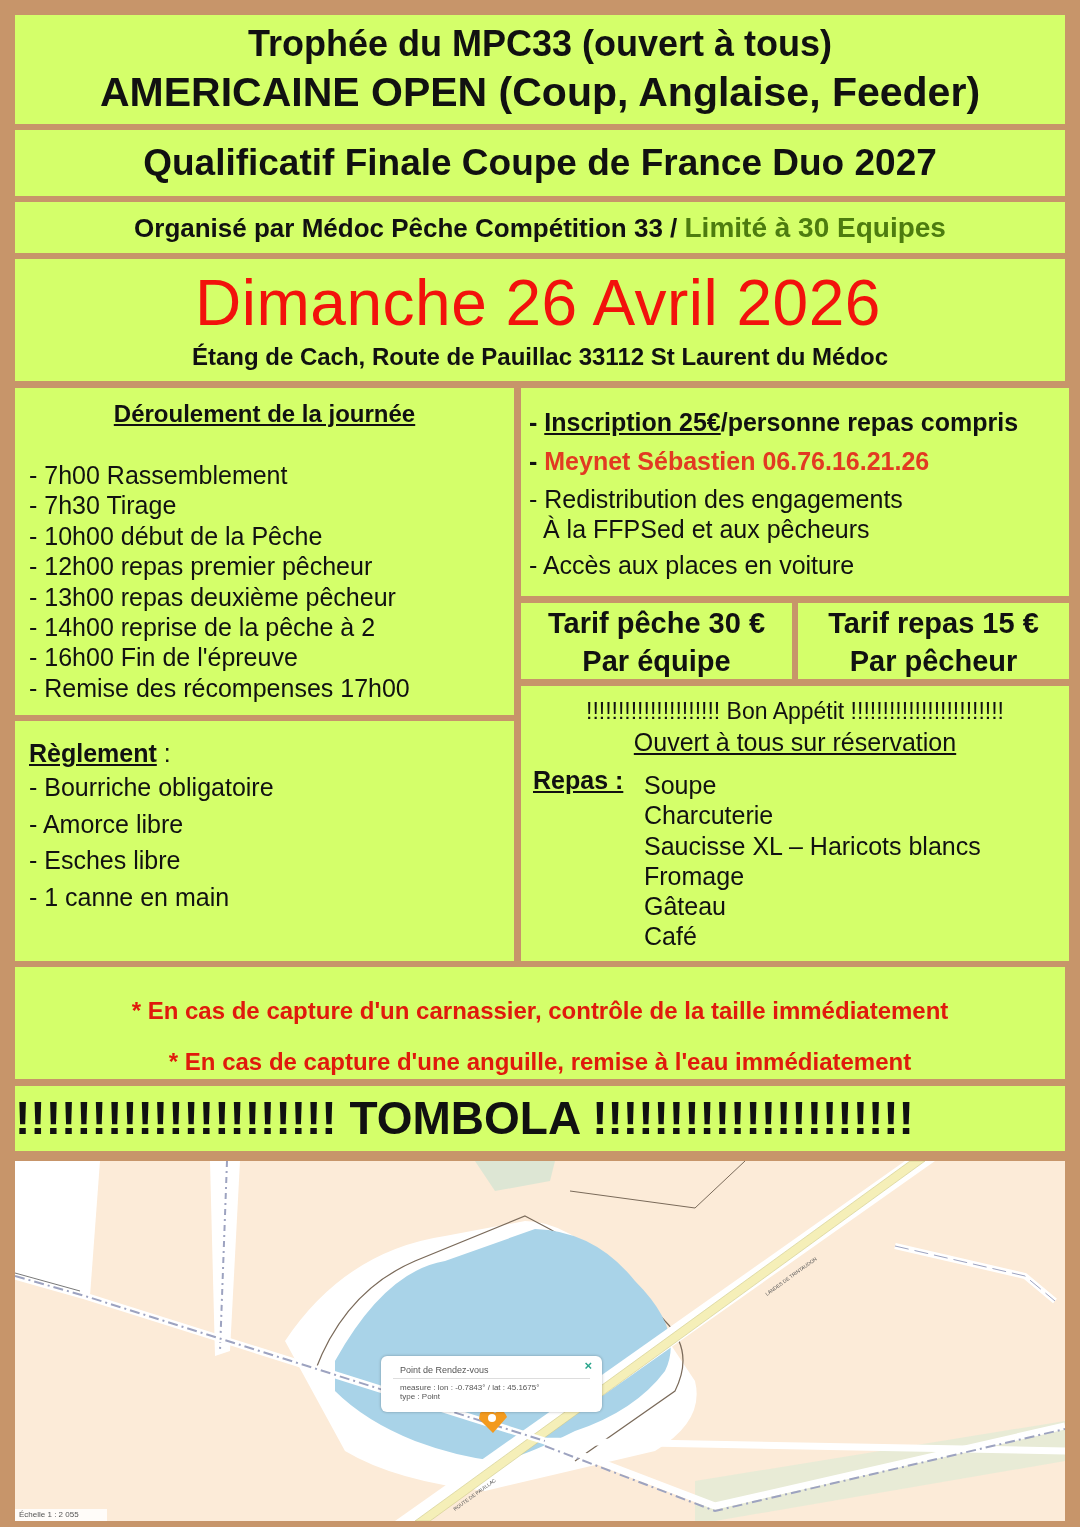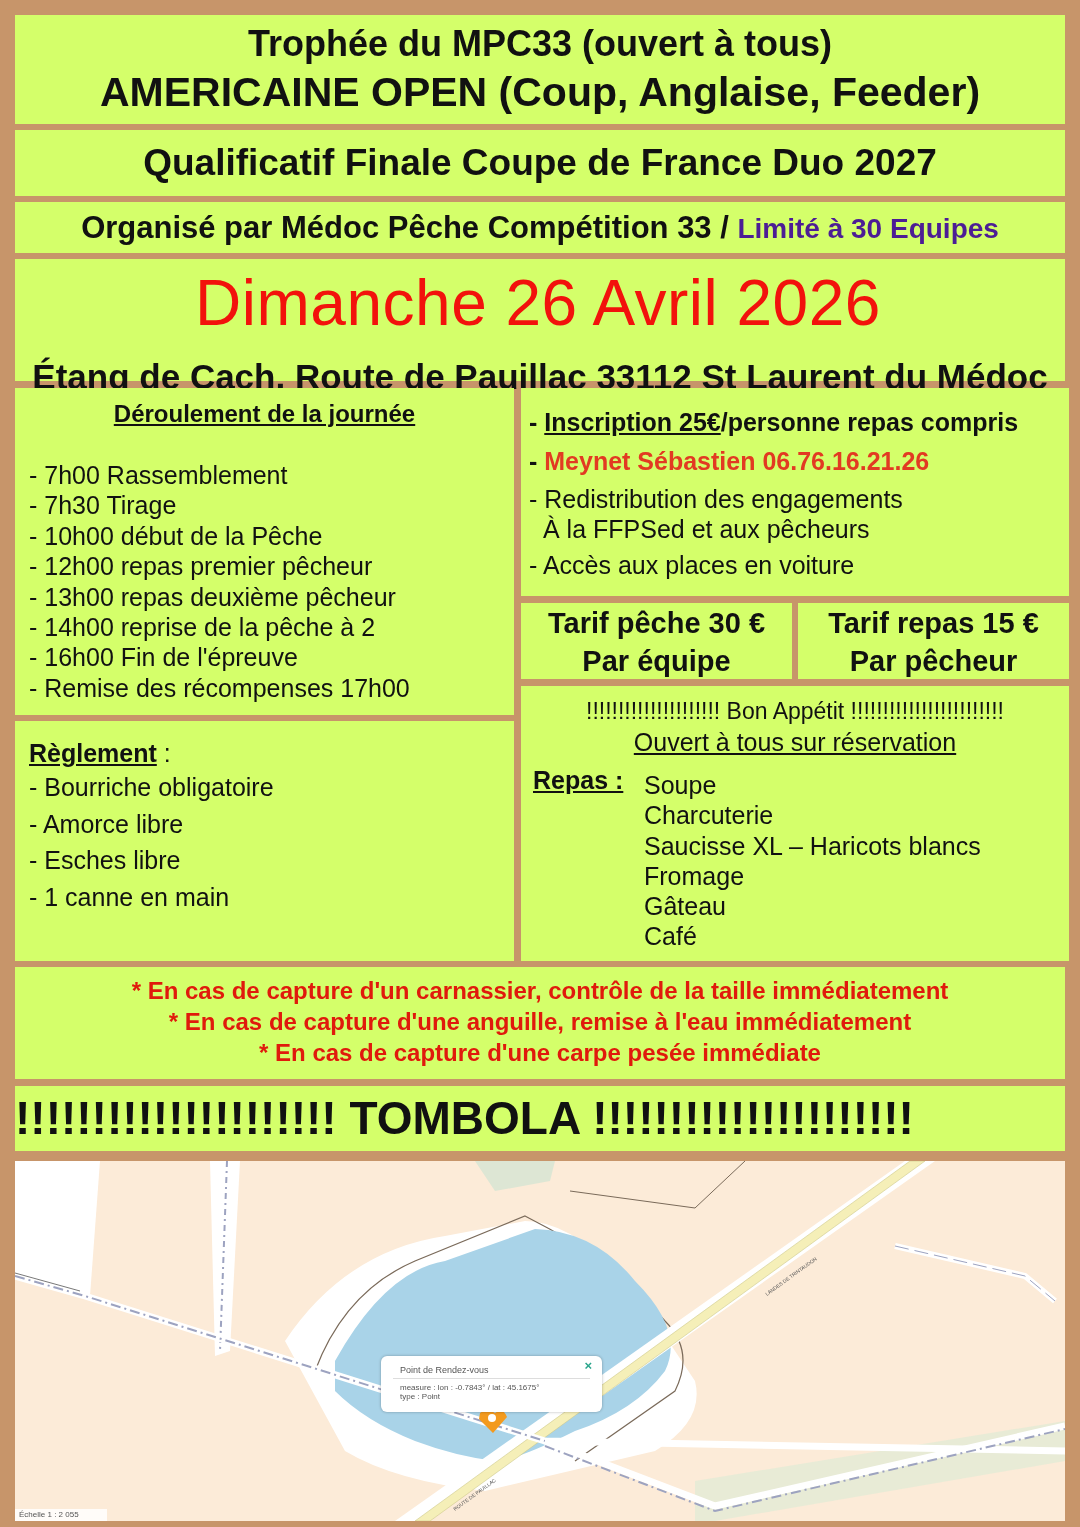--- a/index.html
+++ b/index.html
@@ -8,39 +8,39 @@
     background: #C7956A;
     font-family: "Liberation Sans", sans-serif;
     color: #111;
   }
   .box {
     position: absolute;
     background: #D4FF6A;
     box-sizing: border-box;
   }
   .bold { font-weight: bold; }
-  .red { color: #4c1d95; }
+  .red { color: #4d7c0f; }
   .red2 { color: #E23A22; }
   .u { text-decoration: underline; }
 
   #b-title { left: 15px; top: 15px; width: 1050px; height: 109px; }
   #b-title .l1 { position:absolute; left:0; right:0; top:4px; font-size:36px; font-weight:bold; text-align:center; line-height:50px; }
   #b-title .l2 { position:absolute; left:0; right:0; top:52px; font-size:41px; font-weight:bold; text-align:center; line-height:50px; }
 
   #b-qual { left: 15px; top: 130px; width: 1050px; height: 66px; }
   #b-qual div { font-size: 37px; font-weight: bold; text-align: center; line-height: 66px; }
 
   #b-org { left: 15px; top: 202px; width: 1050px; height: 51px; }
   #b-org div { text-align:center; line-height: 51px; font-weight: bold; }
-  #b-org .org-text { font-size: 31px; }
+  #b-org .org-text { font-size: 26px; }
   #b-org .limit { font-size: 28px; }
 
   #b-date { left: 15px; top: 259px; width: 1050px; height: 122px; }
   #b-date .date { position:absolute; left:0; right:4px; top:4px; font-size:64px; font-weight:normal; text-align:center; color:#F2120C; line-height:80px; letter-spacing:0.5px; }
-  #b-date .addr { position:absolute; left:0; right:0; top:80px; font-size:35px; font-weight:bold; text-align:center; line-height:36px;margin-top:20px; }
+  #b-date .addr { position:absolute; left:0; right:0; top:80px; font-size:24px; font-weight:bold; text-align:center; line-height:36px; }
 
   #b-sched { left: 15px; top: 388px; width: 499px; height: 327px; }
   #b-sched .hdr { position:absolute; left:0; right:0; top:12px; text-align:center; font-size:24px; font-weight:bold; text-decoration:underline; }
   #b-sched ul { position:absolute; left:14px; top:72px; margin:0; padding:0; list-style:none; font-size:25px; line-height:30.4px; }
 
   #b-rules { left: 15px; top: 721px; width: 499px; height: 240px; }
   #b-rules .hdr { position:absolute; left:14px; top:18px; font-size:25px; }
   #b-rules ul { position:absolute; left:14px; top:48px; margin:0; padding:0; list-style:none; font-size:25px; line-height:36.6px; }
 
   #b-info { left: 521px; top: 388px; width: 548px; height: 208px; }
@@ -51,21 +51,21 @@
   .tarif div { text-align:center; font-size:29px; font-weight:bold; line-height:38px; }
   .tarif .t1 { padding-top: 1px; }
 
   #b-menu { left: 521px; top: 686px; width: 548px; height: 275px; }
   #b-menu .appetit { position:absolute; left:0; right:0; top:12px; text-align:center; font-size:23px; white-space:nowrap; }
   #b-menu .open { position:absolute; left:0; right:0; top:42px; text-align:center; font-size:25px; text-decoration:underline; }
   #b-menu .repas-lbl { position:absolute; left:12px; top:80px; font-size:25px; font-weight:bold; text-decoration:underline; }
   #b-menu ul { position:absolute; left:119px; top:80px; margin:4px; padding:0; list-style:none; font-size:25px; line-height:30.3px; }
 
   #b-warn { left: 15px; top: 967px; width: 1050px; height: 112px; }
-  #b-warn div { text-align:center; font-size:24px; font-weight:bold; color:#E01A0C; line-height:31px; }
+  #b-warn div { text-align:center; font-size:24px; font-weight:bold; color:#E01A0C; line-height:31px;margin-top:20px; }
   #b-warn .w0 { padding-top: 8px; }
 
   #b-tomb { left: 15px; top: 1086px; width: 1050px; height: 65px; }
   #b-tomb div { text-align:left; font-size:46px; font-weight:bold; line-height:65px; letter-spacing:0px; white-space:nowrap; }
 
   #map { left: 15px; top: 1161px; width: 1050px; height: 360px; background:#FCEBD8; overflow:hidden; }
   #map svg { position:absolute; left:0; top:0; }
   .popup {
     position:absolute; left: 381px; top: 1356px; width: 221px; height: 56px;
     background:#fff; border-radius:6px; box-shadow:0 0 3px rgba(0,0,0,0.3);

